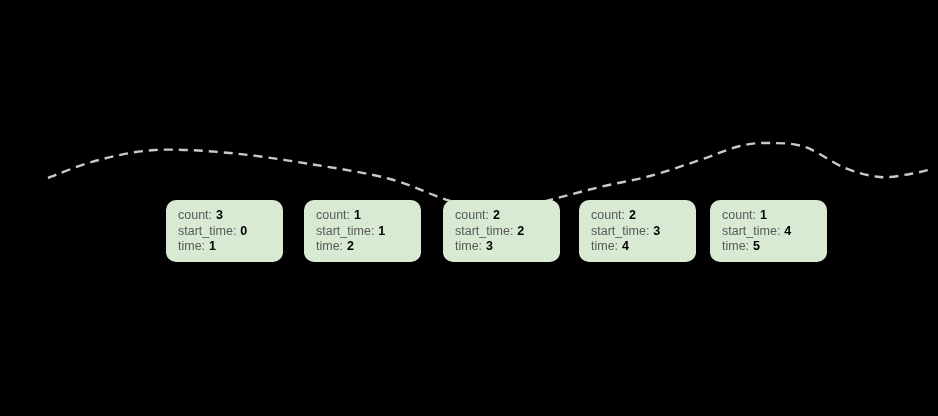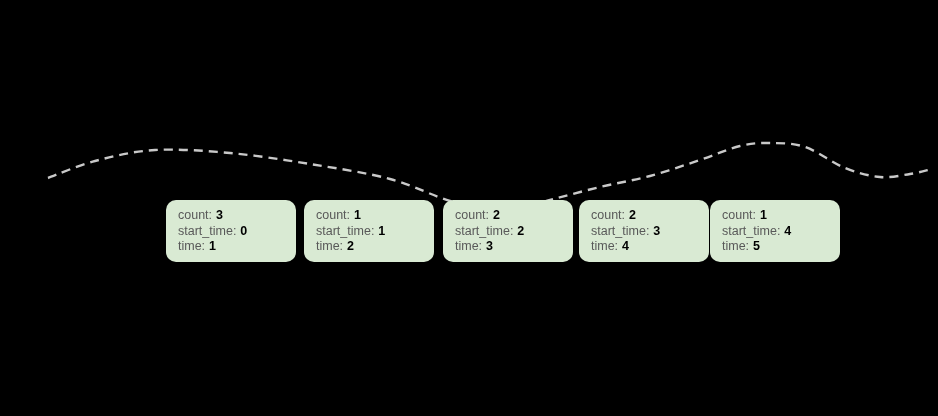--- a/index.html
+++ b/index.html
@@ -3,21 +3,21 @@
 <meta charset="utf-8">
 <style>
   html,body { margin:0; padding:0; background:#000; }
   .stage {
     position:relative; width:938px; height:416px;
     background:#000000; overflow:hidden;
     font-family:"Liberation Sans", sans-serif;
   }
   .curve-svg { position:absolute; left:0; top:0; z-index:1; }
   .node {
-    position:absolute; top:200px; width:130px; height:62px;
+    position:absolute; top:200px; width:117px; height:62px;
     border-radius:10px; box-sizing:border-box;
     padding:8px 8px 0 12px; z-index:2;
     background:#d9ead3;
   }
   .node.n1 { left:166px; }
   .node.n2 { left:304px; }
   .node.n3 { left:443px; }
   .node.n4 { left:579px; }
   .node.n5 { left:710px; }
   .row { font-size:12.5px; line-height:15.5px; white-space:nowrap; }

